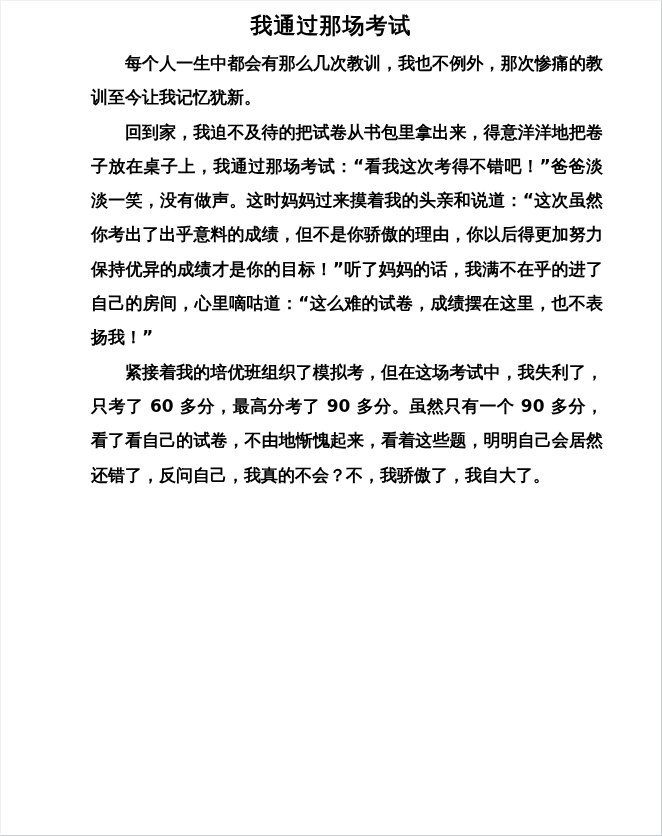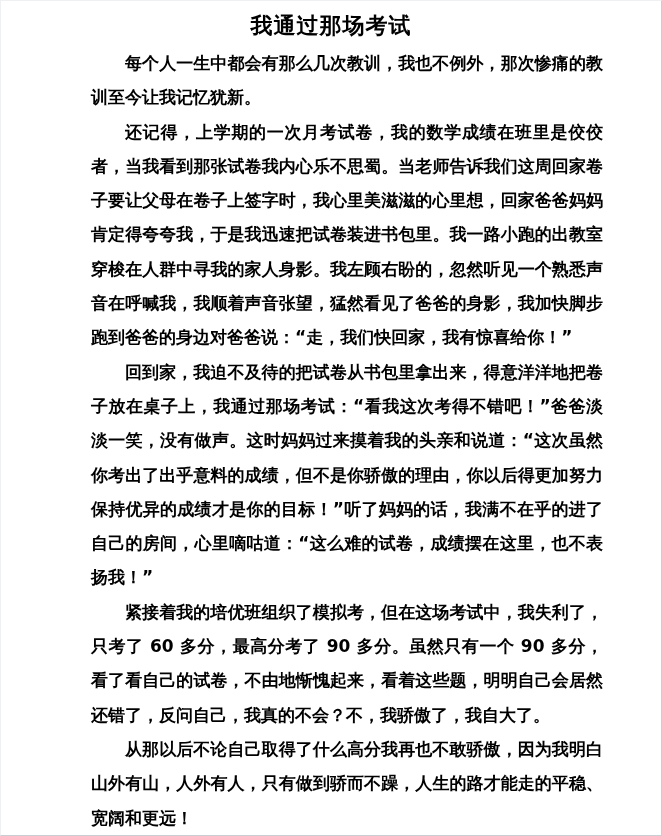--- a/index.html
+++ b/index.html
@@ -42,18 +42,16 @@
   }
 </style>
 </head>
 <body>
 
 <div class="page">
   <h1 class="title">我通过那场考试</h1>
 
   <div class="essay-body">
     <p>每个人一生中都会有那么几次教训，我也不例外，那次惨痛的教训至今让我记忆犹新。</p>
-    <p>还记得，上学期的一次月考试卷，我的数学成绩在班里是佼佼者，当我看到那张试卷我内心乐不思蜀。当老师告诉我们这周回家卷子要让父母在卷子上签字时，我心里美滋滋的心里想，回家爸爸妈妈肯定得夸夸我，于是我迅速把试卷装进书包里。我一路小跑的出教室穿梭在人群中寻我的家人身影。我左顾右盼的，忽然听见一个熟悉声音在呼喊我，我顺着声音张望，猛然看见了爸爸的身影，我加快脚步跑到爸爸的身边对爸爸说：“走，我们快回家，我有惊喜给你！”</p>
     <p>回到家，我迫不及待的把试卷从书包里拿出来，得意洋洋地把卷子放在桌子上，我通过那场考试：“看我这次考得不错吧！”爸爸淡淡一笑，没有做声。这时妈妈过来摸着我的头亲和说道：“这次虽然你考出了出乎意料的成绩，但不是你骄傲的理由，你以后得更加努力保持优异的成绩才是你的目标！”听了妈妈的话，我满不在乎的进了自己的房间，心里嘀咕道：“这么难的试卷，成绩摆在这里，也不表扬我！”</p>
     <p>紧接着我的培优班组织了模拟考，但在这场考试中，我失利了，只考了 60 多分，最高分考了 90 多分。虽然只有一个 90 多分，看了看自己的试卷，不由地惭愧起来，看着这些题，明明自己会居然还错了，反问自己，我真的不会？不，我骄傲了，我自大了。</p>
-    <p>从那以后不论自己取得了什么高分我再也不敢骄傲，因为我明白山外有山，人外有人，只有做到骄而不躁，人生的路才能走的平稳、宽阔和更远！</p>
   </div>
 </div>
 
 </body></html>

